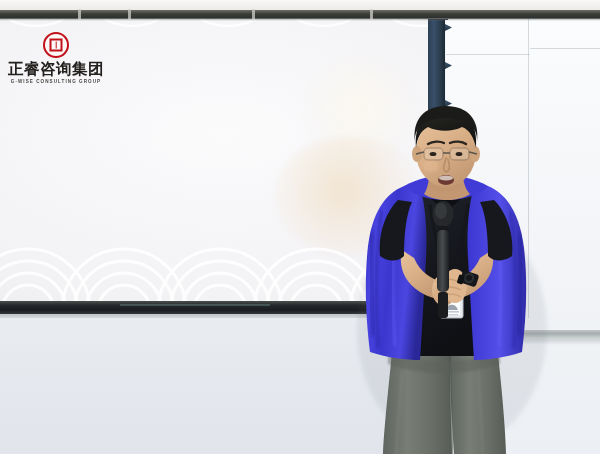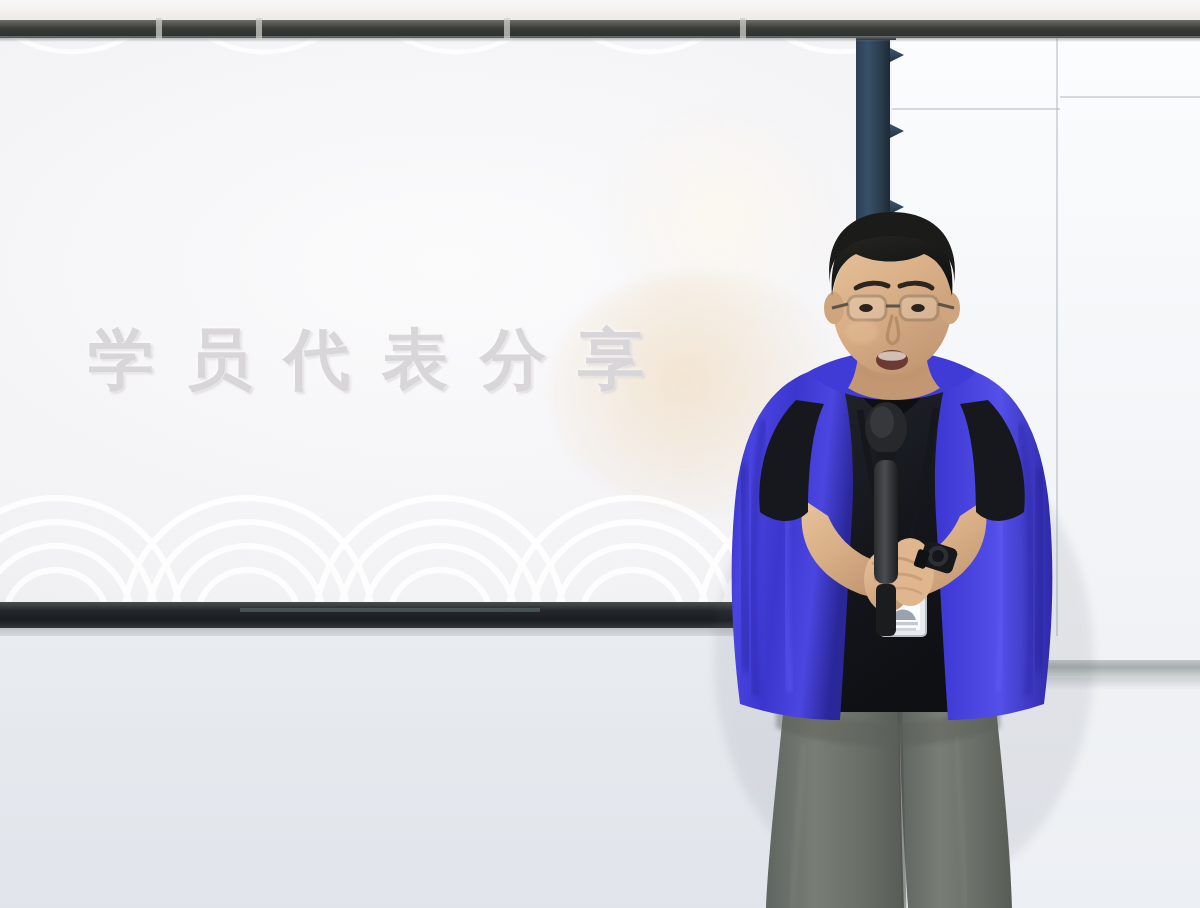--- a/index.html
+++ b/index.html
@@ -286,22 +286,28 @@
 
         <path d="M350 120 a62 62 0 0 1 124 0"></path>
         <path d="M362 120 a50 50 0 0 1 100 0"></path>
         <path d="M374 120 a38 38 0 0 1 76 0"></path>
         <path d="M386 120 a26 26 0 0 1 52 0"></path>
       </g>
     </svg>
 
     <div class="screen-vignette"></div>
 
-
-    <div class="screen-title">学员代表分享</div>
+    <div class="logo">
+      <div class="logo-seal">
+        <div class="logo-seal-inner"></div>
+      </div>
+      <div class="logo-cn">正睿咨询集团</div>
+      <div class="logo-en">G-WISE CONSULTING GROUP</div>
+    </div>
+
   </div>
 
   <div class="screen-edge"></div>
   <div class="screen-edge-cap"></div>
   <div class="screen-edge-tab" style="top:24px;"></div>
   <div class="screen-edge-tab" style="top:62px;"></div>
   <div class="screen-edge-tab" style="top:100px;"></div>
   <div class="screen-edge-tab" style="top:140px;"></div>
 
   <div class="screen-bottom-bar">

